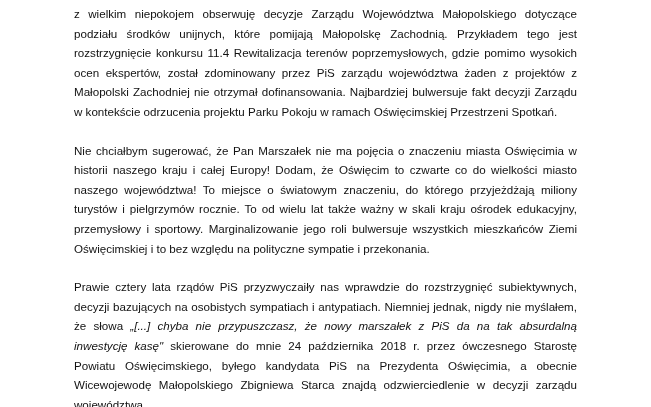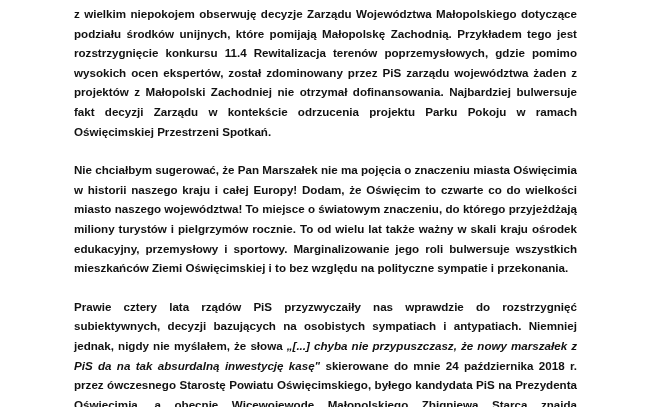--- a/index.html
+++ b/index.html
@@ -30,21 +30,20 @@
     height: 4px;
     background: #ffffff;
   }
   p {
     margin: 0;
     font-size: 11.6px;
     line-height: 19.6px;
     text-align: justify;
     text-justify: inter-word;
     color: #111111;
-    font-weight: bold;
   }
   .para-top {
     margin-top: 4px;
   }
   .gap {
     height: 19px;
   }
   .gap-small {
     height: 0px;
   }

